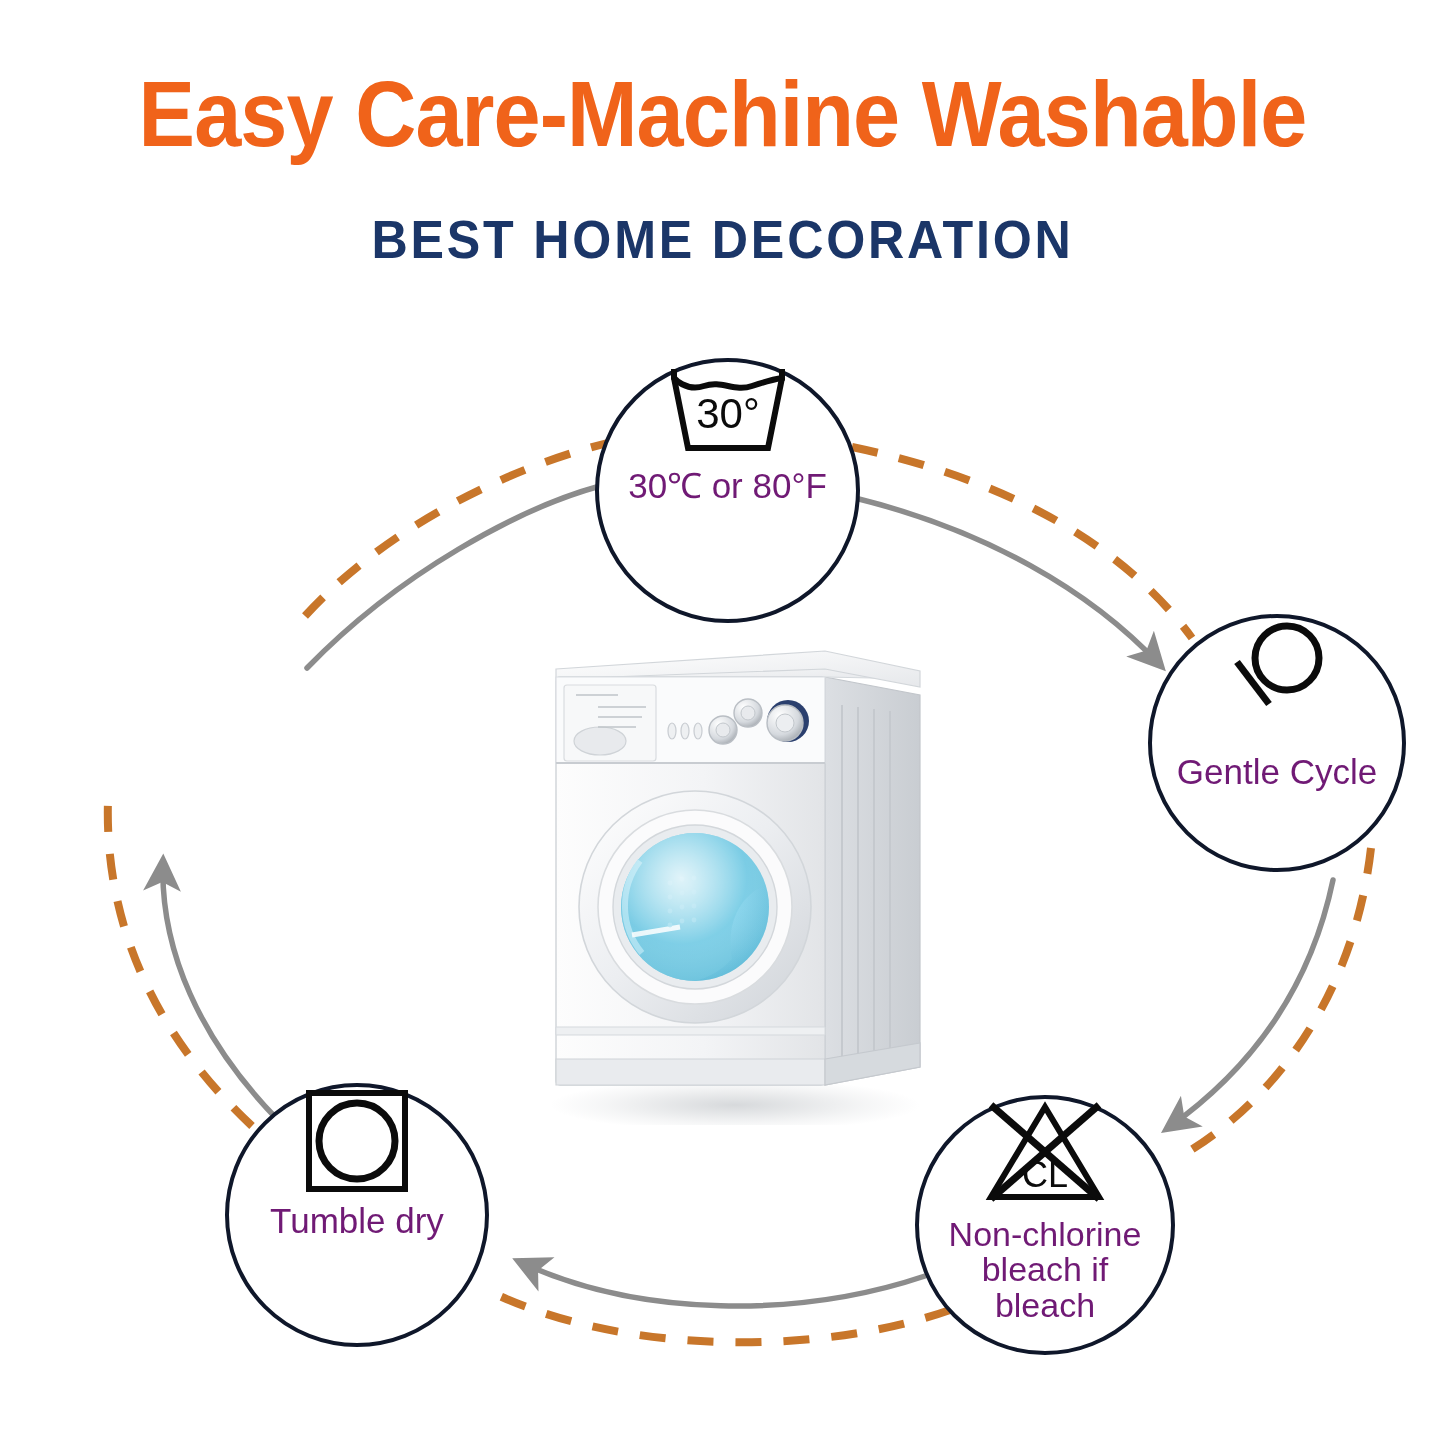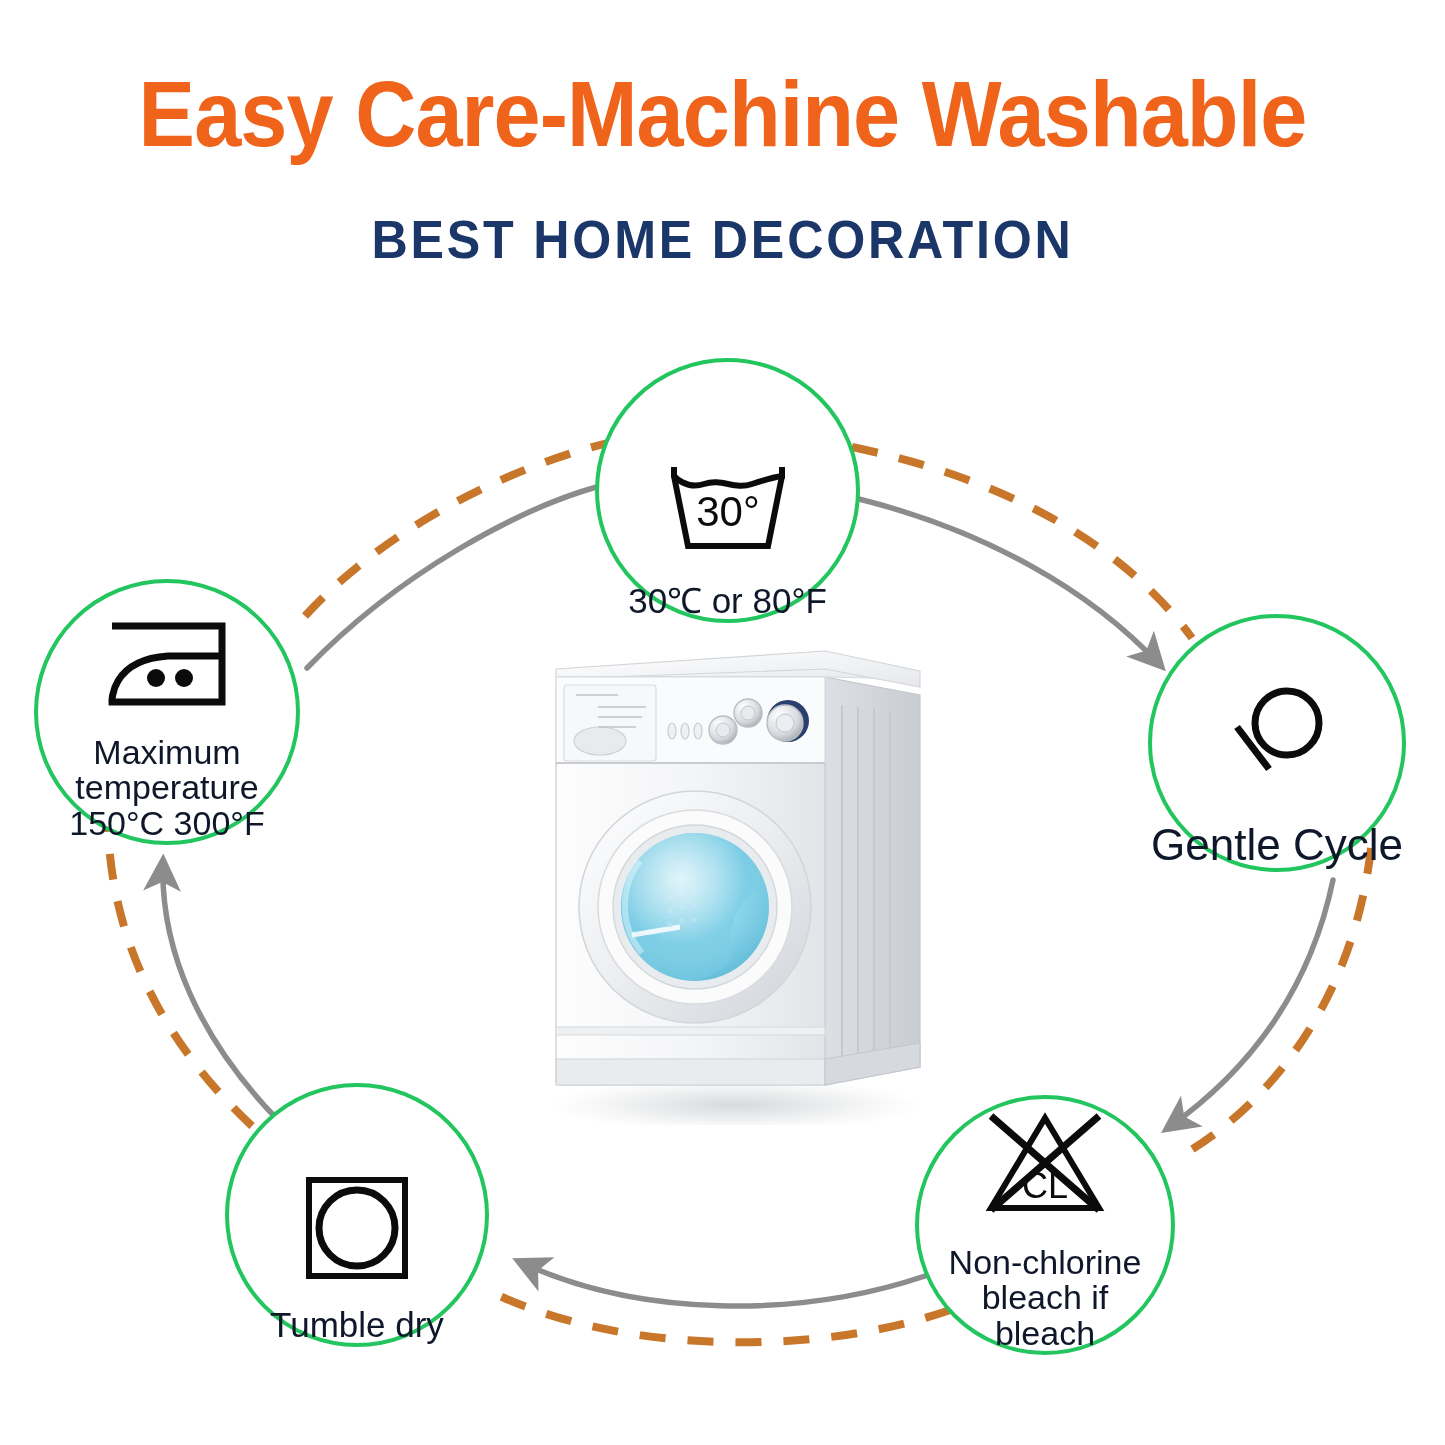--- a/index.html
+++ b/index.html
@@ -32,41 +32,41 @@
 
   
   .flow-svg { position: absolute; left: 0; top: 0; width: 1445px; height: 1445px; }
 
   
   .washer-wrap { position: absolute; left: 520px; top: 635px; width: 440px; height: 490px; }
 
   
   .node {
     position: absolute;
-    border: 4px solid #22c55e;
+    border: 4px solid #0f172a;
     border-radius: 50%;
     background: #ffffff;
     display: flex; flex-direction: column;
-    align-items: center; justify-content: flex-end; gap: 17px;
+    align-items: center; justify-content: flex-start;
   }
   .node .glyph { display: block; }
   .node .caption {
-    text-align: center; color: #0f172a;
+    text-align: center; color: #701a75;
     font-family: "Liberation Sans", sans-serif;
     line-height: 1.04; white-space: nowrap;
   }
 
   #node-wash   { left: 595px;  top: 358px;  width: 265px; height: 265px; }
   #node-gentle { left: 1148px; top: 614px;  width: 258px; height: 258px; }
   #node-bleach { left: 915px;  top: 1095px; width: 260px; height: 260px; }
   #node-tumble { left: 225px;  top: 1083px; width: 264px; height: 264px; }
   #node-iron   { left: 34px;   top: 579px;  width: 266px; height: 266px; }
 
   #node-wash   .caption { font-size: 35px; margin-top: 10px; }
-  #node-gentle .caption { font-size: 44px; margin-top: 22px; }
+  #node-gentle .caption { font-size: 35px; margin-top: 36px; }
   #node-bleach .caption { font-size: 34px; margin-top: 12px; }
   #node-tumble .caption { font-size: 35px; margin-top: 8px; }
   #node-iron   .caption { font-size: 34px; margin-top: 6px; }
 </style>
 </head>
 <body>
 
 <div class="page">
 
   <div class="title">Easy Care-Machine Washable</div>
@@ -240,26 +240,14 @@
   </div>
 
   <div class="node" id="node-tumble">
     <svg class="glyph" width="112" height="108" viewBox="0 0 112 108">
       <rect x="8" y="6" width="96" height="96" fill="none" stroke="#0b0b0b" stroke-width="6"></rect>
       <circle cx="56" cy="54" r="38" fill="none" stroke="#0b0b0b" stroke-width="7"></circle>
     </svg>
     <div class="caption">Tumble dry</div>
   </div>
 
-  <div class="node" id="node-iron">
-    <svg class="glyph" width="146" height="96" viewBox="0 0 146 96">
-      <path d="M18,10 L128,10 L128,86 L18,86 C18,86 16,44 74,40 L128,40" fill="none" stroke="#0b0b0b" stroke-width="7" stroke-linejoin="miter" stroke-linecap="butt"></path>
-      <circle cx="62" cy="62" r="9" fill="#0b0b0b"></circle>
-      <circle cx="90" cy="62" r="9" fill="#0b0b0b"></circle>
-    </svg>
-    <div class="caption">
-      <div>Maximum</div>
-      <div>temperature</div>
-      <div>150°C  300°F</div>
-    </div>
-  </div>
 
 </div>
 
 </body></html>

